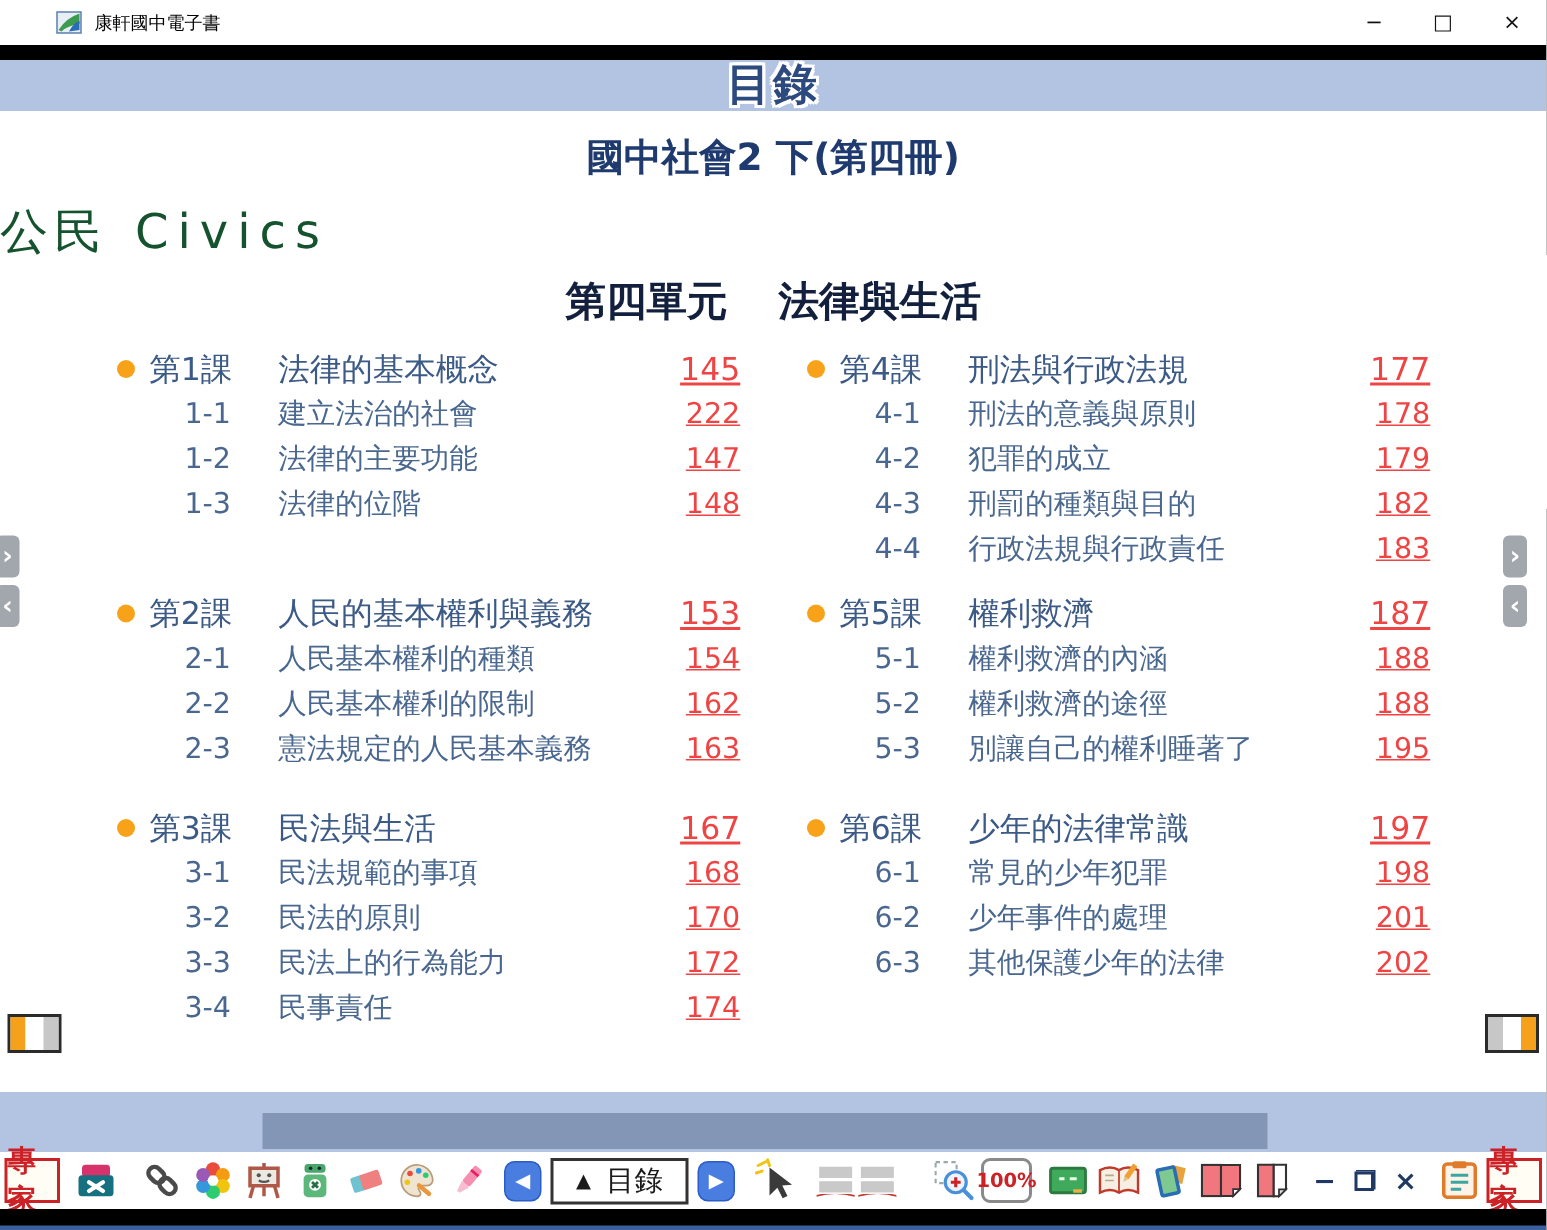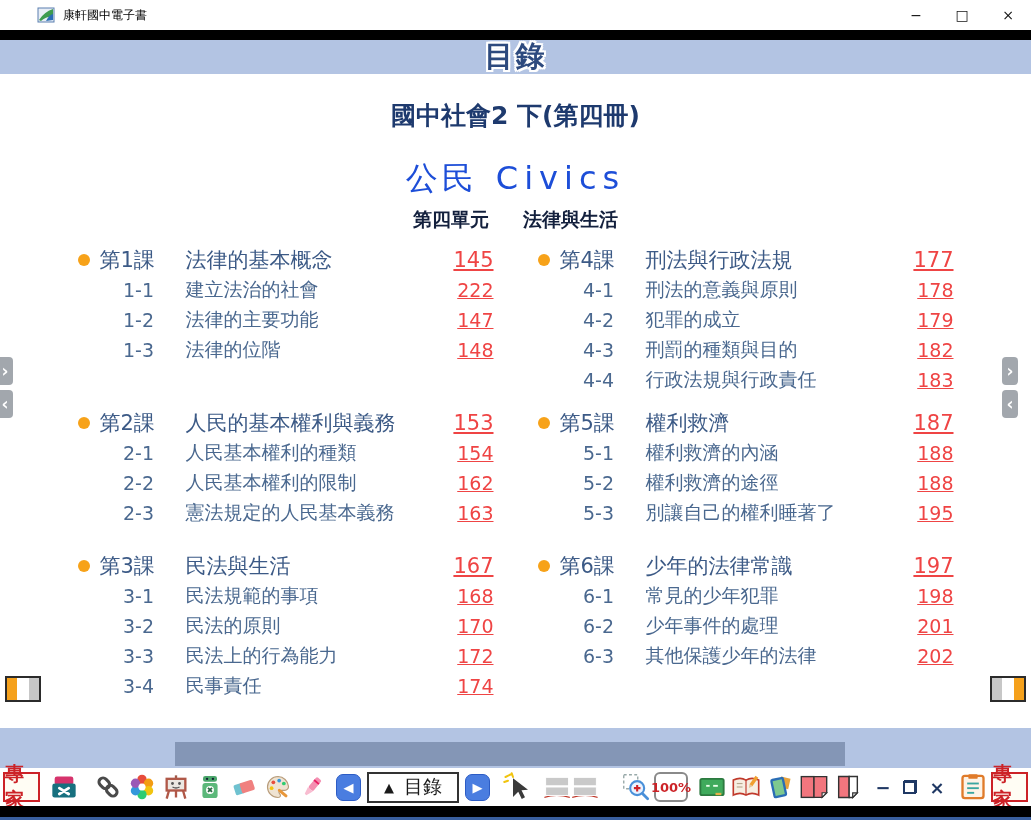--- a/index.html
+++ b/index.html
@@ -17,25 +17,25 @@
   .black-strip-top { position:absolute; top:30px; left:0; width:100%; height:10px; background:#000; }
   .black-strip-bottom { position:absolute; top:806px; left:0; width:100%; height:14px; background:#000; border-bottom:3px solid #3a5f9e; }
 
   
   .banner { position:absolute; top:40px; left:0; width:100%; height:34px; background:#b3c4e3; display:flex; align-items:center; justify-content:center; }
   .banner-title { font-size:29px; font-weight:bold; color:#2d4a7e; letter-spacing:2px;
     text-shadow:-2px -2px 0 #fff,2px -2px 0 #fff,-2px 2px 0 #fff,2px 2px 0 #fff,0 -2px 0 #fff,0 2px 0 #fff,-2px 0 0 #fff,2px 0 0 #fff; }
 
   
   .content { position:absolute; top:74px; left:0; width:100%; height:654px; background:#fff; }
-  .book-title { margin-top:25px; text-align:center; font-size:25px; font-weight:bold; color:#1e3a6e; }
-  .subject-line { margin-top:25px; text-align:center; font-size:32px; color:#1d4ed8; }
+  .book-title { margin-top:14px; text-align:center; font-size:25px; font-weight:bold; color:#1e3a6e; }
+  .subject-line { margin-top:12px; text-align:left; font-size:32px; color:#14532d; }
   .subject-zh { letter-spacing:4px; }
   .subject-en { margin-left:18px; letter-spacing:6px; }
-  .unit-line { margin-top:6px; text-align:center; font-size:19px; font-weight:bold; color:#13203d; }
+  .unit-line { margin-top:6px; text-align:center; font-size:27px; font-weight:bold; color:#13203d; }
   .unit-gap { display:inline-block; width:34px; }
 
   
   .toc { display:flex; justify-content:center; margin-top:12px; }
   .toc-col { width:428px; }
   .toc-col + .toc-col { margin-left:32px; }
   .row { display:grid; grid-template-columns:26px 82px 1fr 56px; align-items:center; height:30px; cursor:pointer; }
   .row.header { font-size:21px; color:#3c5a86; }
   .row.sub { font-size:19px; color:#4a688f; }
   .bullet { width:12px; height:12px; border-radius:50%; background:#f7a219; margin-left:6px; }

